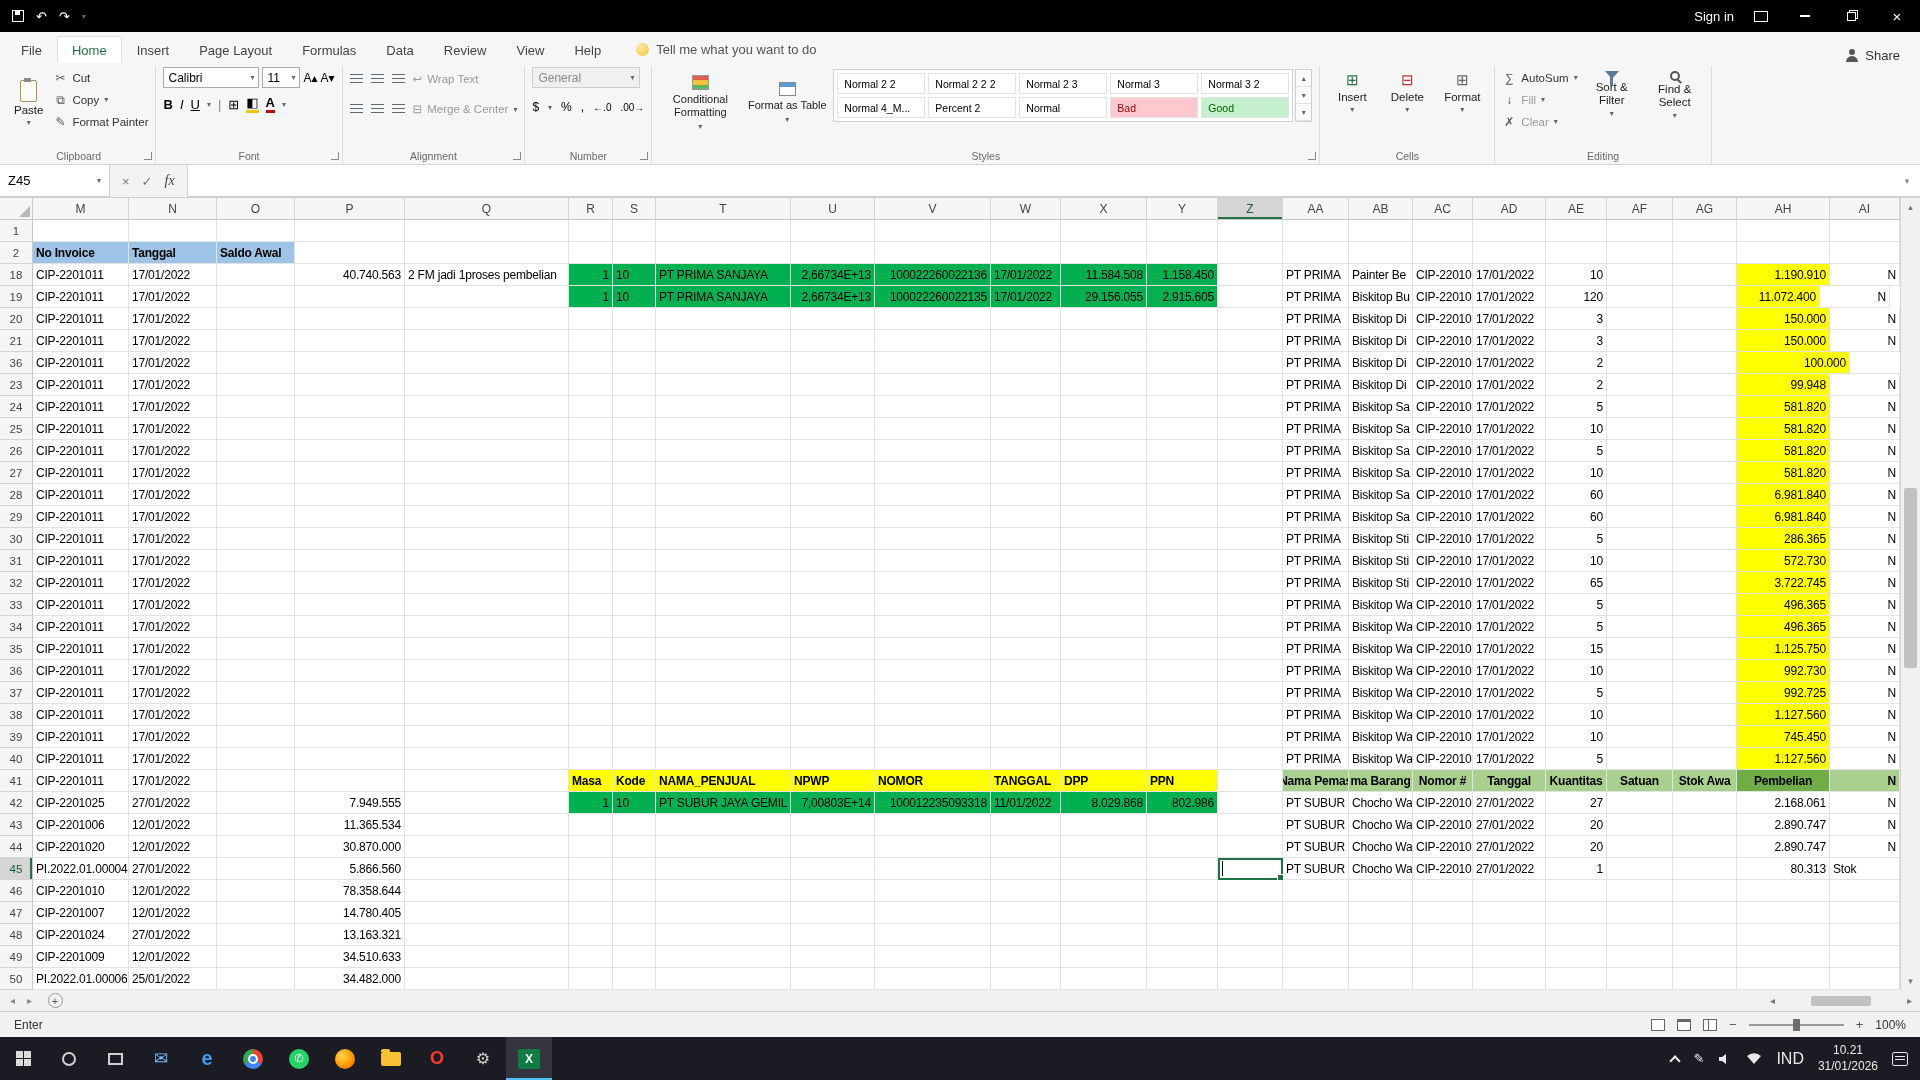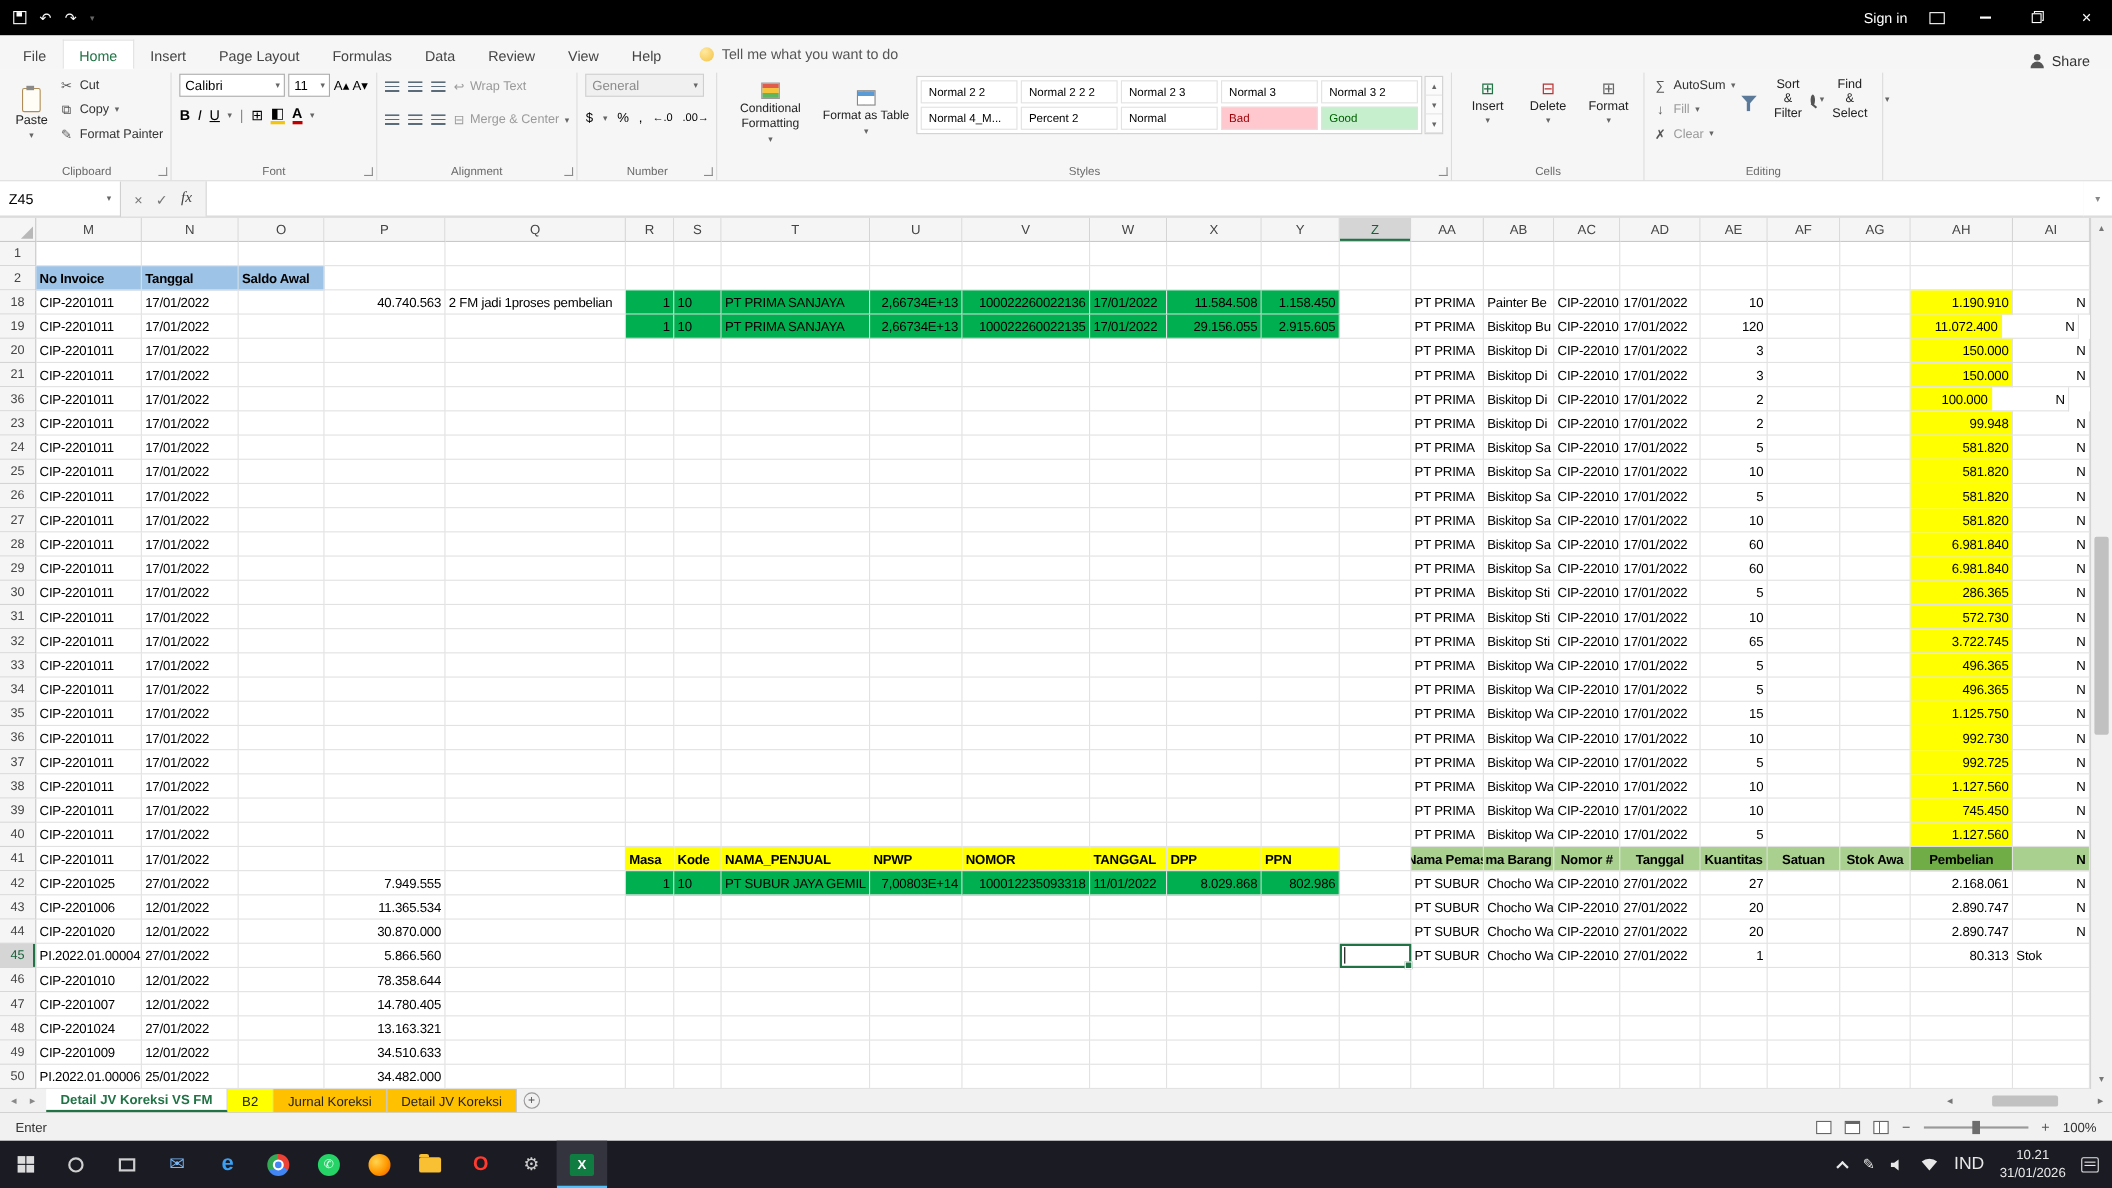--- a/index.html
+++ b/index.html
@@ -54,21 +54,21 @@
   .stylebtn{display:flex;flex-direction:column;align-items:center;justify-content:center;gap:3px;width:82px;font-size:11px;line-height:1.15;text-align:center;color:#222;height:72px}
   .i-cf{width:17px;height:15px;border:1px solid #999;background:linear-gradient(180deg,#e05c4b 0 34%,#f5c33b 34% 67%,#5fb65f 67% 100%)}
   .i-fat{width:17px;height:14px;border:1px solid #888;background:linear-gradient(180deg,#5b9bd5 0 32%,#fff 32%),repeating-linear-gradient(to right,transparent 0 5px,#c4c4c4 5px 6px)}
   .gallery-wrap{display:flex;align-items:flex-start;gap:2px;margin-top:2px}
   .gallery{display:grid;grid-template-columns:repeat(5,88px);grid-auto-rows:21px;gap:3px;background:#fff;border:1px solid #d0d0d0;padding:3px}
   .galitem{font-size:10.5px;display:flex;align-items:center;padding-left:6px;border:1px solid #e2e2e2;overflow:hidden;white-space:nowrap}
   .galscroll{display:flex;flex-direction:column;border:1px solid #d0d0d0;background:#fbfbfb}
   .galscroll span{width:15px;height:17px;display:flex;align-items:center;justify-content:center;font-size:8px;color:#666;border-bottom:1px solid #e4e4e4}
   .cellsbtn{display:flex;flex-direction:column;align-items:center;gap:2px;width:50px;font-size:11.5px;color:#222;padding-top:4px}
   .ic-ins{color:#217346;font-size:15px}.ic-del{color:#b33;font-size:15px}.ic-fmt{color:#666;font-size:15px}
-  .edit2{display:flex;flex-direction:row;align-items:center;gap:16px;width:58px;font-size:11.5px;line-height:1.15;text-align:center;color:#222;padding-top:4px}
+  .edit2{display:flex;flex-direction:column;align-items:center;gap:2px;width:58px;font-size:11.5px;line-height:1.15;text-align:center;color:#222;padding-top:4px}
   .funnel{width:0;height:0;border-left:7px solid transparent;border-right:7px solid transparent;border-top:8px solid #5b7a99;position:relative}
   .funnel::after{content:"";position:absolute;left:-1.5px;top:-2px;width:3px;height:8px;background:#5b7a99}
   .mag{width:10px;height:10px;border:2px solid #555;border-radius:50%;position:relative}
   .mag::after{content:"";position:absolute;right:-4px;bottom:-3px;width:6px;height:2px;background:#555;transform:rotate(40deg)}
 
   
   .formula-row{height:33px;background:#f3f3f3;border-bottom:1px solid #cfcfcf;display:flex;align-items:stretch;flex:0 0 auto}
   .namebox{width:110px;background:#fff;border:1px solid #d0d0d0;border-top:none;border-left:none;display:flex;align-items:center;justify-content:space-between;padding:0 8px;font-size:13px}
   .fbicons{display:flex;align-items:center;gap:12px;padding:0 12px;border-right:1px solid #d0d0d0;color:#777;font-size:13px}
   .fx{font-family:"Liberation Serif",serif;font-style:italic;color:#444;font-size:14px}
@@ -596,21 +596,21 @@
         <div class="cell" style="width: 86px;"></div>
         <div class="cell" style="width: 71px;"></div>
         <div class="cell" style="width: 65px;"></div>
         <div class="cell" style="width: 66px;">PT PRIMA</div>
         <div class="cell" style="width: 64px;">Biskitop Di</div>
         <div class="cell" style="width: 60px;">CIP-22010</div>
         <div class="cell" style="width: 73px;">17/01/2022</div>
         <div class="cell n" style="width: 61px;">2</div>
         <div class="cell" style="width: 66px;"></div>
         <div class="cell" style="width: 64px;"></div>
-        <div class="cell y n" style="width: 74px;">100.000</div>
+        <div class="cell y n" style="width: 113px;">100.000</div>
         <div class="cell n" style="width: 70px;">N</div>
       </div>
       <div class="g-row">
         <div class="rowhdr">23</div>
         <div class="cell" style="width: 96px;">CIP-2201011</div>
         <div class="cell" style="width: 88px;">17/01/2022</div>
         <div class="cell" style="width: 78px;"></div>
         <div class="cell" style="width: 110px;"></div>
         <div class="cell" style="width: 164px;"></div>
         <div class="cell" style="width: 44px;"></div>
@@ -1340,26 +1340,20 @@
     <div class="vthumb"></div>
     <div class="arr b">▾</div>
   </div>
 </div>
 
 <div class="sheet-bar">
   <div class="navarrs">
     <span>◂</span>
     <span>▸</span>
   </div>
-  <div style="display:flex">
-      <div class="stab active">Detail JV Koreksi VS FM</div>
-      <div class="stab" style="background: rgb(255, 255, 0);">B2</div>
-      <div class="stab" style="background: rgb(255, 192, 0);">Jurnal Koreksi</div>
-      <div class="stab" style="background: rgb(255, 192, 0);">Detail JV Koreksi</div>
-    </div>
   <div class="newsheet">
       <span>+</span>
     </div>
   <div class="hscroll">
     <span>◂</span>
     <div class="htrack">
         <div class="hthumb"></div>
       </div>
     <span>▸</span>
   </div>

